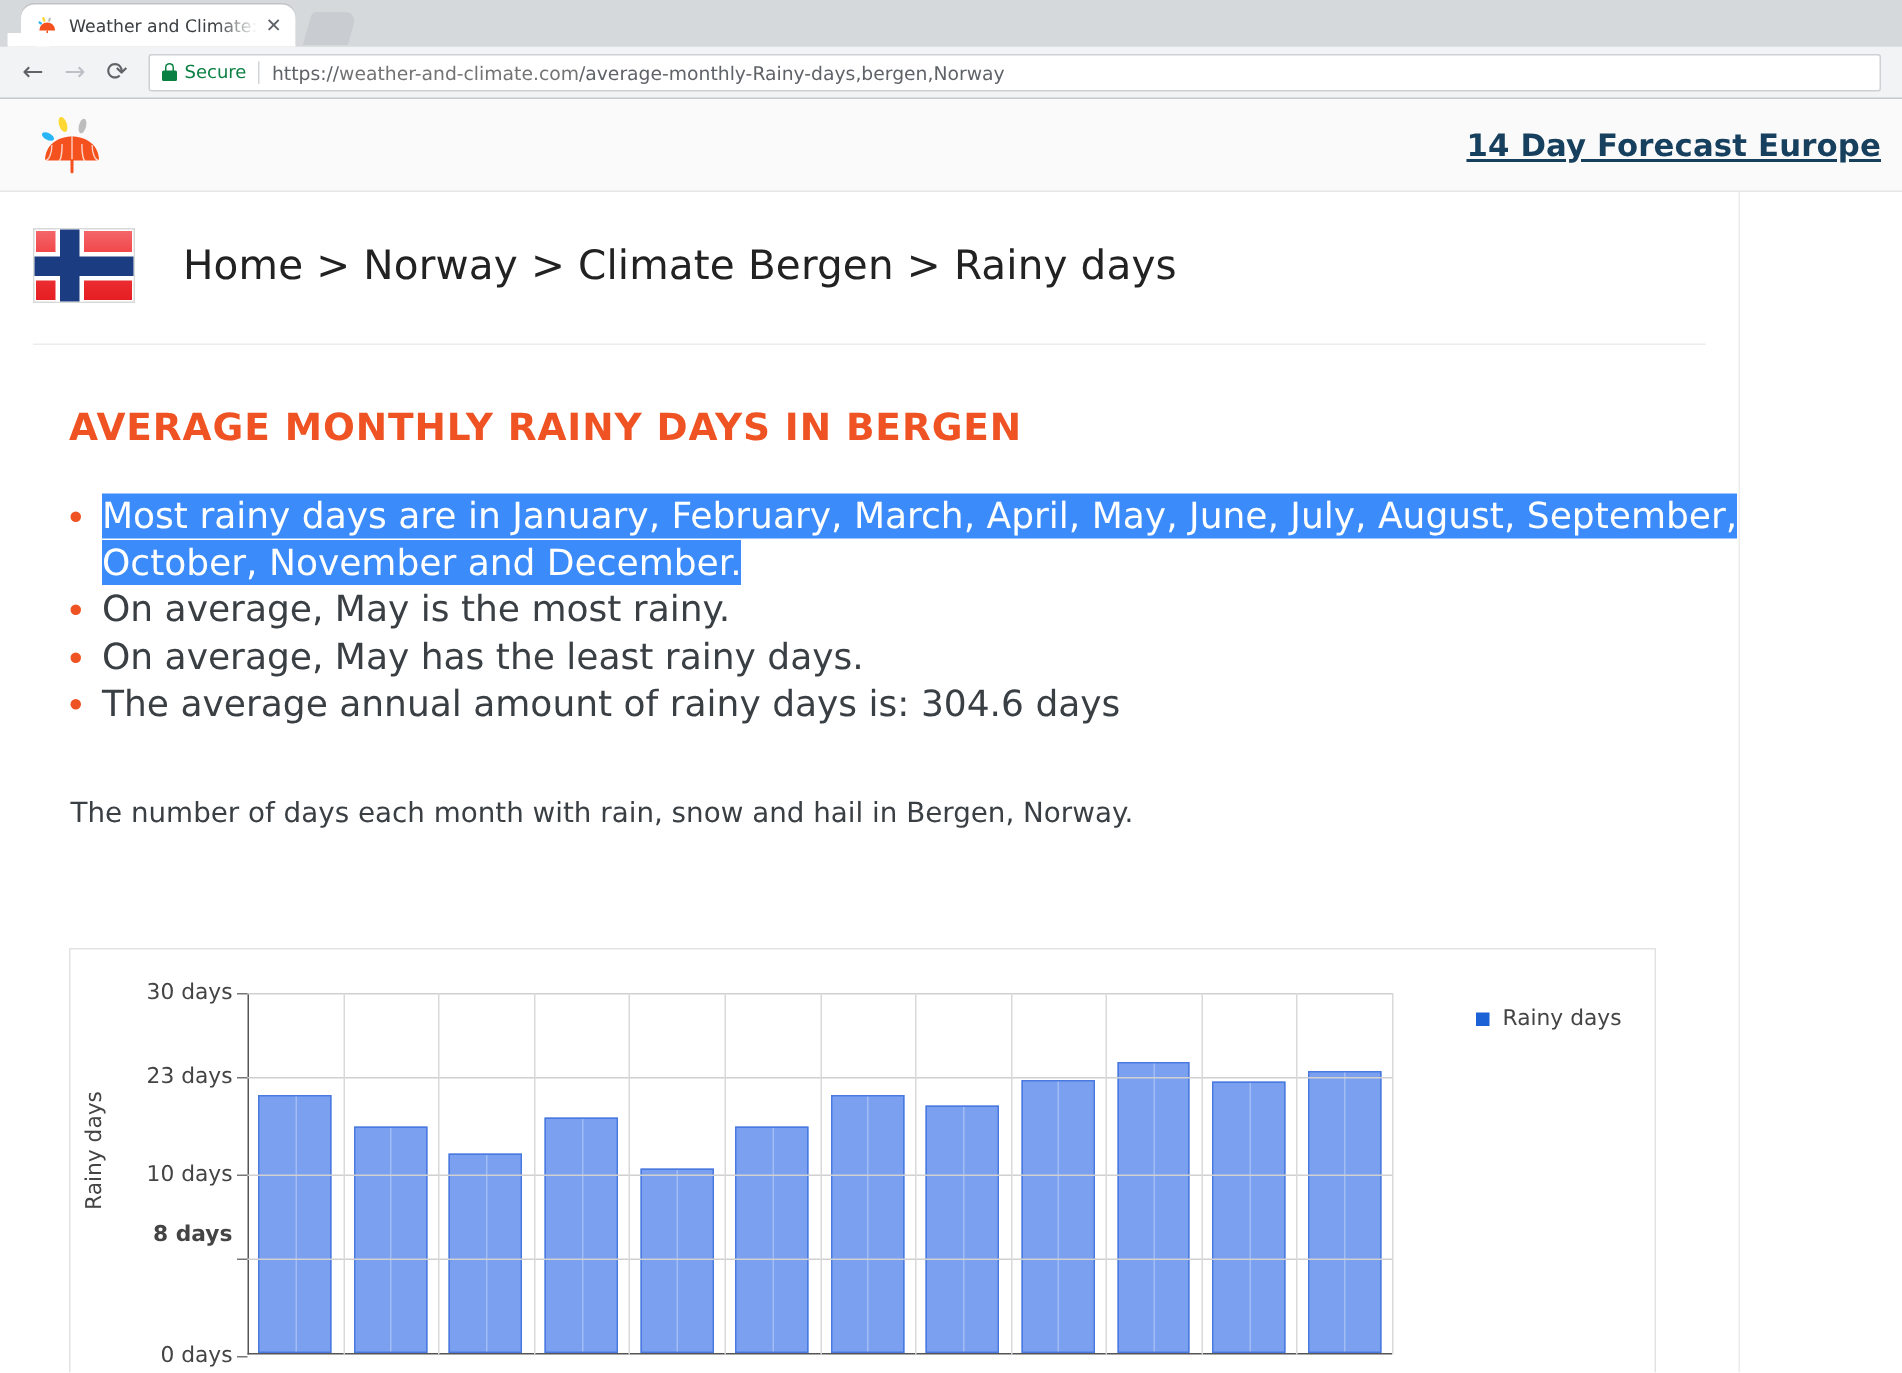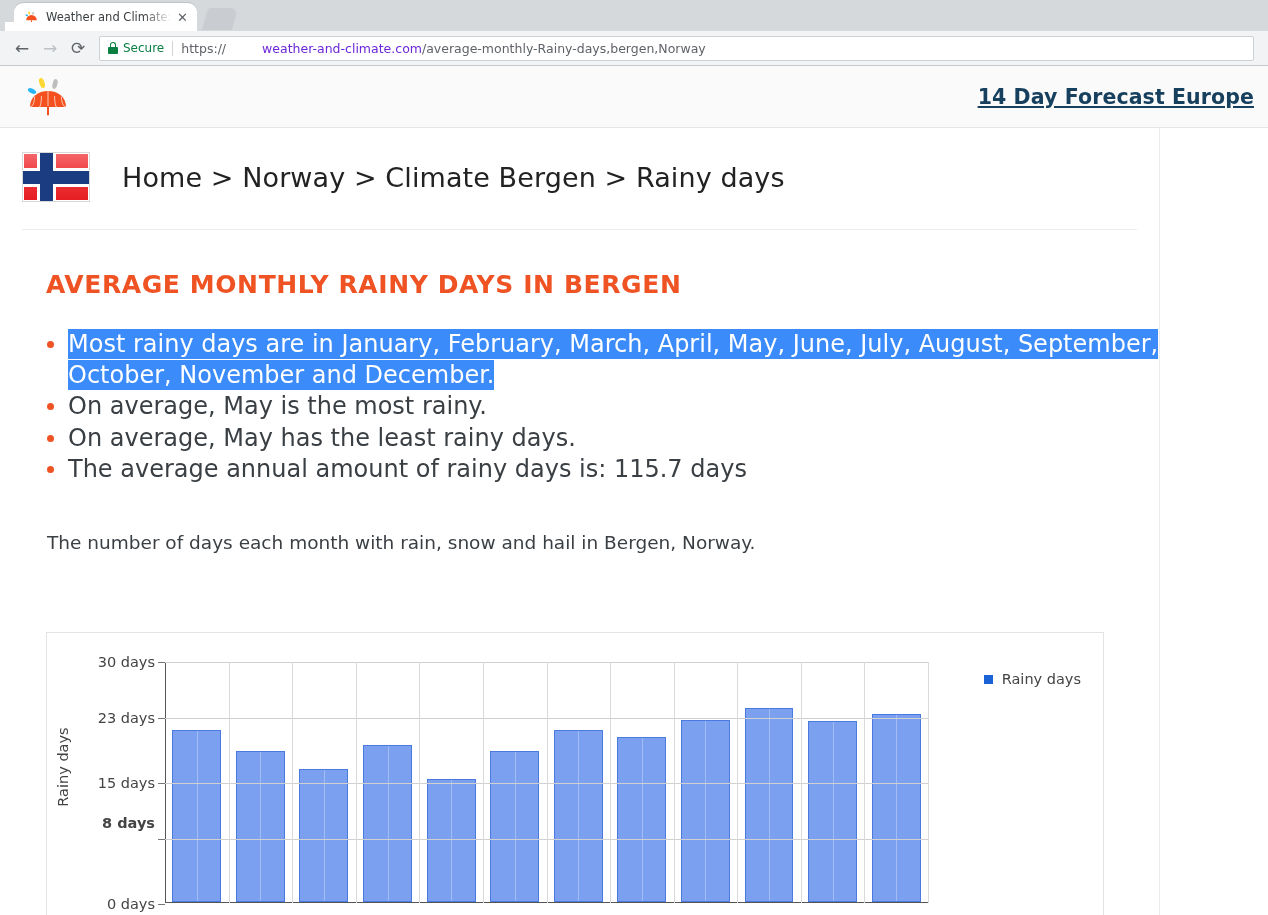--- a/index.html
+++ b/index.html
@@ -54,21 +54,21 @@
   .lock{width:10px;height:12px;position:relative;margin-right:5px;flex:0 0 10px;}
   .lock .body{position:absolute;bottom:0;left:0;width:10px;height:7px;background:#0b8043;border-radius:1px;}
   .lock .shackle{
     position:absolute;top:0;left:2px;width:6px;height:6px;box-sizing:border-box;
     border:1.6px solid #0b8043;border-bottom:none;border-radius:3px 3px 0 0;
   }
   .secure-text{color:#0b8043;font-size:12px;margin-right:8px;white-space:nowrap;}
   .omni-sep{width:1px;height:15px;background:#d2d5d8;margin-right:8px;}
   .url{font-size:12.5px;white-space:nowrap;overflow:hidden;}
   .url .scheme{color:#5f6368;}
-  .url .host{color:#6d28d9;margin-left:36px;}
+  .url .host{color:#737373;}
   .url .path{color:#5f6368;}
 
   
   .site-header{
     height:62px;background:#fafafa;border-bottom:1px solid #e6e6e6;
     display:flex;align-items:center;padding:0 14px 0 20px;box-sizing:border-box;
     position:relative;
   }
   .logo{width:56px;height:44px;position:relative;flex:0 0 56px;}
   .site-name{
@@ -225,34 +225,34 @@
     </div>
 
     <div class="content-rule"></div>
 
     <h1 class="title">Average monthly Rainy days in Bergen</h1>
 
     <ul class="facts">
       <li><span class="sel">Most rainy days are in January, February, March, April, May, June, July, August, September, October, November and December.</span></li>
       <li><span>On average, May is the most rainy.</span></li>
       <li><span>On average, May has the least rainy days.</span></li>
-      <li><span>The average annual amount of rainy days is: 115.7 days</span></li>
+      <li><span>The average annual amount of rainy days is: 304.6 days</span></li>
     </ul>
 
     <p class="lead">The number of days each month with rain, snow and hail in Bergen, Norway.</p>
 
     <div class="chart-box">
       <div class="chart-inner">
         <div class="y-title">Rainy days</div>
         <div class="y-labels" id="yLabels">
             <div class="y-label" style="top: 271px;">0 days</div>
             <div class="tick" style="top: 271px;"></div>
             <div class="y-label" style="top: 190px; font-weight: bold;">8 days</div>
             <div class="tick" style="top: 206.467px;"></div>
-            <div class="y-label" style="top: 150px;">15 days</div>
+            <div class="y-label" style="top: 150px;">10 days</div>
             <div class="tick" style="top: 150px;"></div>
             <div class="y-label" style="top: 85.4667px;">23 days</div>
             <div class="tick" style="top: 85.4667px;"></div>
             <div class="y-label" style="top: 29px;">30 days</div>
             <div class="tick" style="top: 29px;"></div>
           </div>
         <div class="plot" id="plot">
           <div class="axis-y"></div>
           <div class="axis-x"></div>
           <div class="bars" id="bars">

